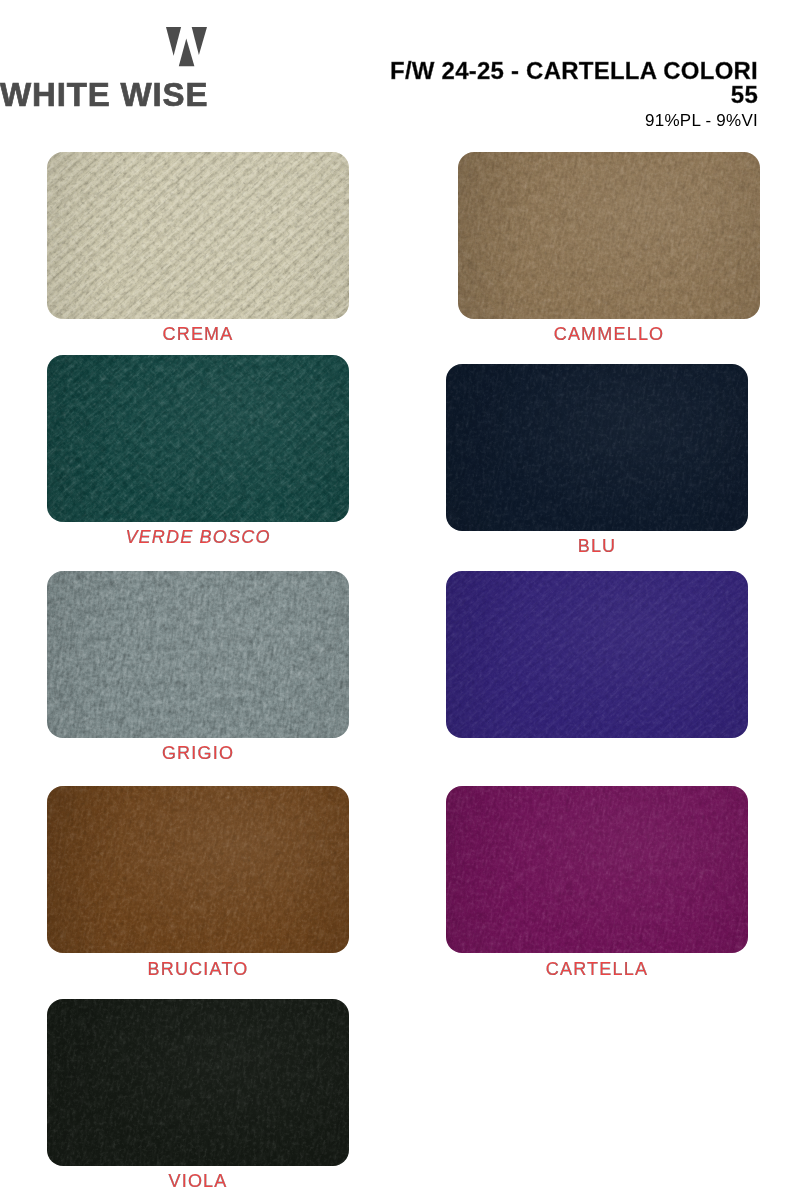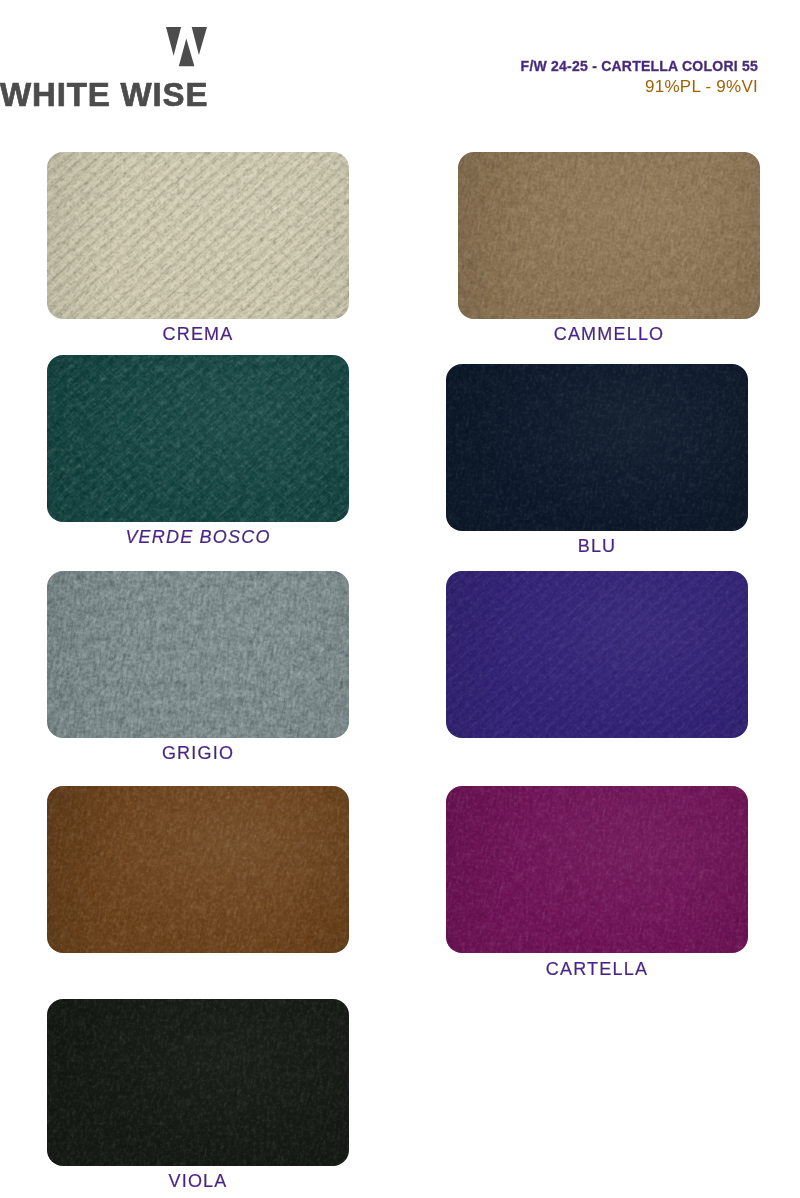--- a/index.html
+++ b/index.html
@@ -10,33 +10,33 @@
   .page{position:relative;width:800px;height:1198px;background:#fff;}
 
   
   .header{position:absolute;left:0;top:0;width:800px;height:140px;}
   .brand{position:absolute;left:0;top:0;width:400px;height:140px;}
   .brand-mark{position:absolute;left:165.8px;top:27px;}
   .brand-name{position:absolute;left:0;top:78px;width:372px;text-align:left;
     font-size:33px;font-weight:bold;letter-spacing:0.85px;color:#4c4c4c;line-height:1;
     -webkit-text-stroke:0.7px #4c4c4c;}
   .meta{position:absolute;right:42px;top:59px;text-align:right;width:400px;}
-  .meta-title{font-size:14px;font-weight:bold;letter-spacing:.23px;color:#4c1d95;line-height:1;-webkit-text-stroke:0.35px #4c4c4c;}
-  .meta-sub{margin-top:5px;font-size:17px;font-weight:400;color:#a16207;letter-spacing:.25px;line-height:1;}
+  .meta-title{font-size:24px;font-weight:bold;letter-spacing:.23px;color:#000000;line-height:1;-webkit-text-stroke:0.35px #4c4c4c;}
+  .meta-sub{margin-top:5px;font-size:17px;font-weight:400;color:#000000;letter-spacing:.25px;line-height:1;}
 
   
   .grid{position:absolute;left:0;top:0;width:800px;height:1198px;}
   .cell{position:absolute;width:302px;}
   .chip{position:relative;width:302px;height:167px;border-radius:16px;overflow:hidden;}
   .chip svg{display:block;position:absolute;left:0;top:0;}
   .chip .base{position:absolute;inset:0;}
   .chip .ridge{position:absolute;inset:-6px;filter:blur(0.55px);}
   .chip .shade{position:absolute;inset:0;}
   .label{position:absolute;left:0;top:173.4px;width:302px;text-align:center;
-    font-size:18px;letter-spacing:1.2px;color:#4c1d95;line-height:1;white-space:nowrap;-webkit-text-stroke:0.22px #4a4c53;}
+    font-size:18px;letter-spacing:1.2px;color:#ef4444;line-height:1;white-space:nowrap;-webkit-text-stroke:0.22px #4a4c53;}
 </style>
 </head>
 <body>
 
 <div class="page">
 
   <div class="header">
     <div class="brand">
       <svg class="brand-mark" width="42" height="40" viewBox="0 0 42 40">
         <polygon points="0,0 15.1,0 7.6,28.7" fill="#4c4c4c"></polygon>
@@ -706,20 +706,21 @@
             <g clip-path="url(#clip6)">
               <rect x="-12" y="-12" width="326" height="191" filter="url(#blob6)"></rect>
               <rect x="-12" y="-12" width="326" height="191" filter="url(#grain6)"></rect>
               <g transform="rotate(-78 151 83.5)">
                 <rect x="-190" y="-190" width="682" height="547" filter="url(#streakb6)"></rect>
               </g>
             </g>
           </svg>
           <div class="shade" style="background: radial-gradient(125% 150% at 62% 34%, rgba(255, 255, 255, 0.07) 0%, rgba(255, 255, 255, 0) 42%, rgba(0, 0, 0, 0.12) 100%), linear-gradient(100deg, rgba(0, 0, 0, 0.12) 0%, rgba(0, 0, 0, 0) 26%, rgba(0, 0, 0, 0) 76%, rgba(0, 0, 0, 0.07) 100%);"></div>
         </div>
+        <div class="label">BRUCIATO</div>
       </div>
       <div class="cell" style="left: 446px; top: 786.2px; height: 199px;">
         <div class="chip">
           <div class="base" style="background: rgb(112, 19, 88);"></div>
           <svg width="302" height="167" viewBox="0 0 302 167">
             <defs>
               <clipPath id="clip7">
                 <rect x="0" y="0" width="302" height="167" rx="16"></rect>
               </clipPath>
               <filter id="grain7" x="-25%" y="-25%" width="150%" height="150%" color-interpolation-filters="sRGB">

